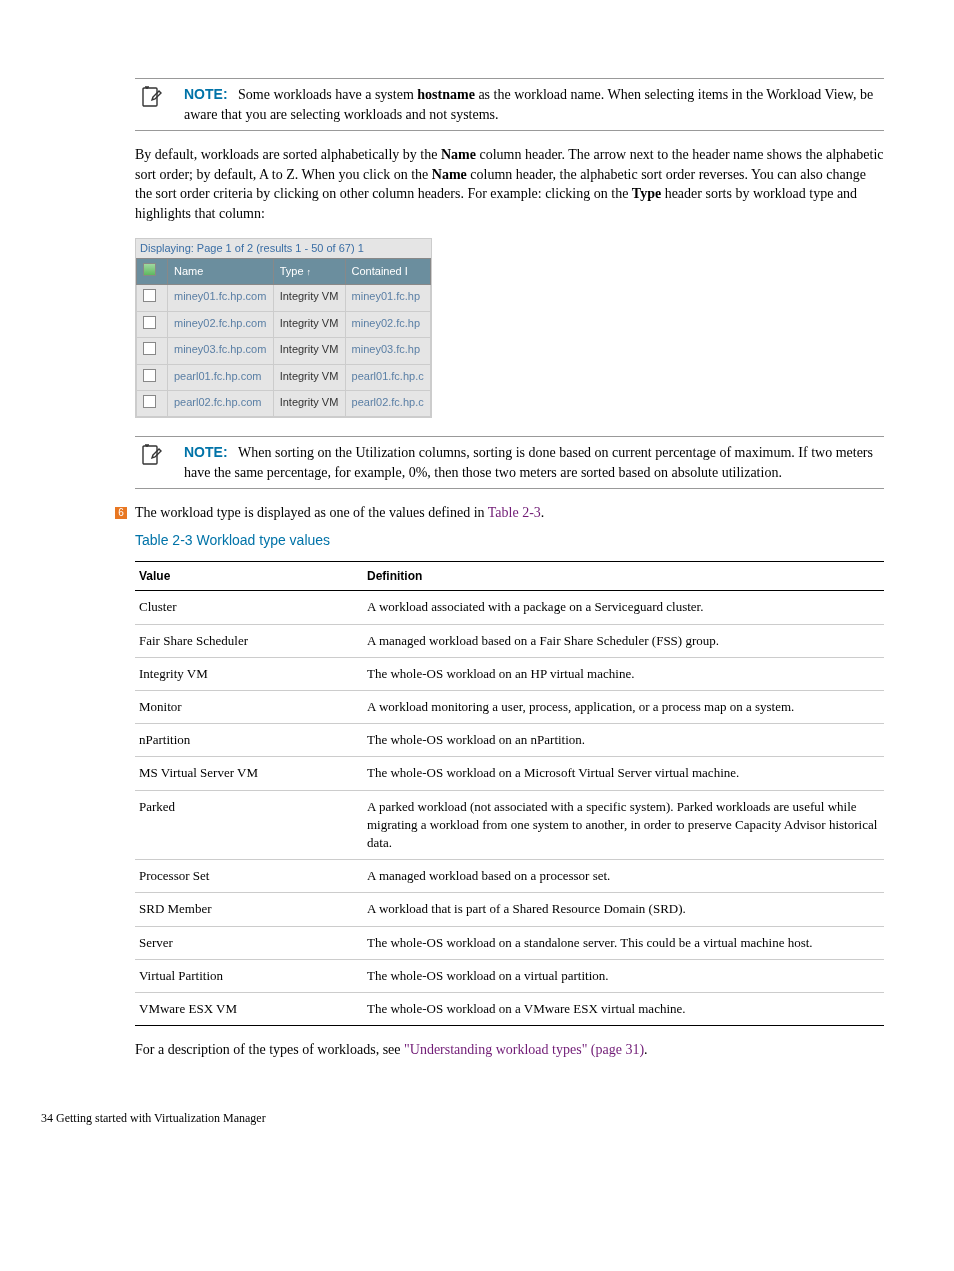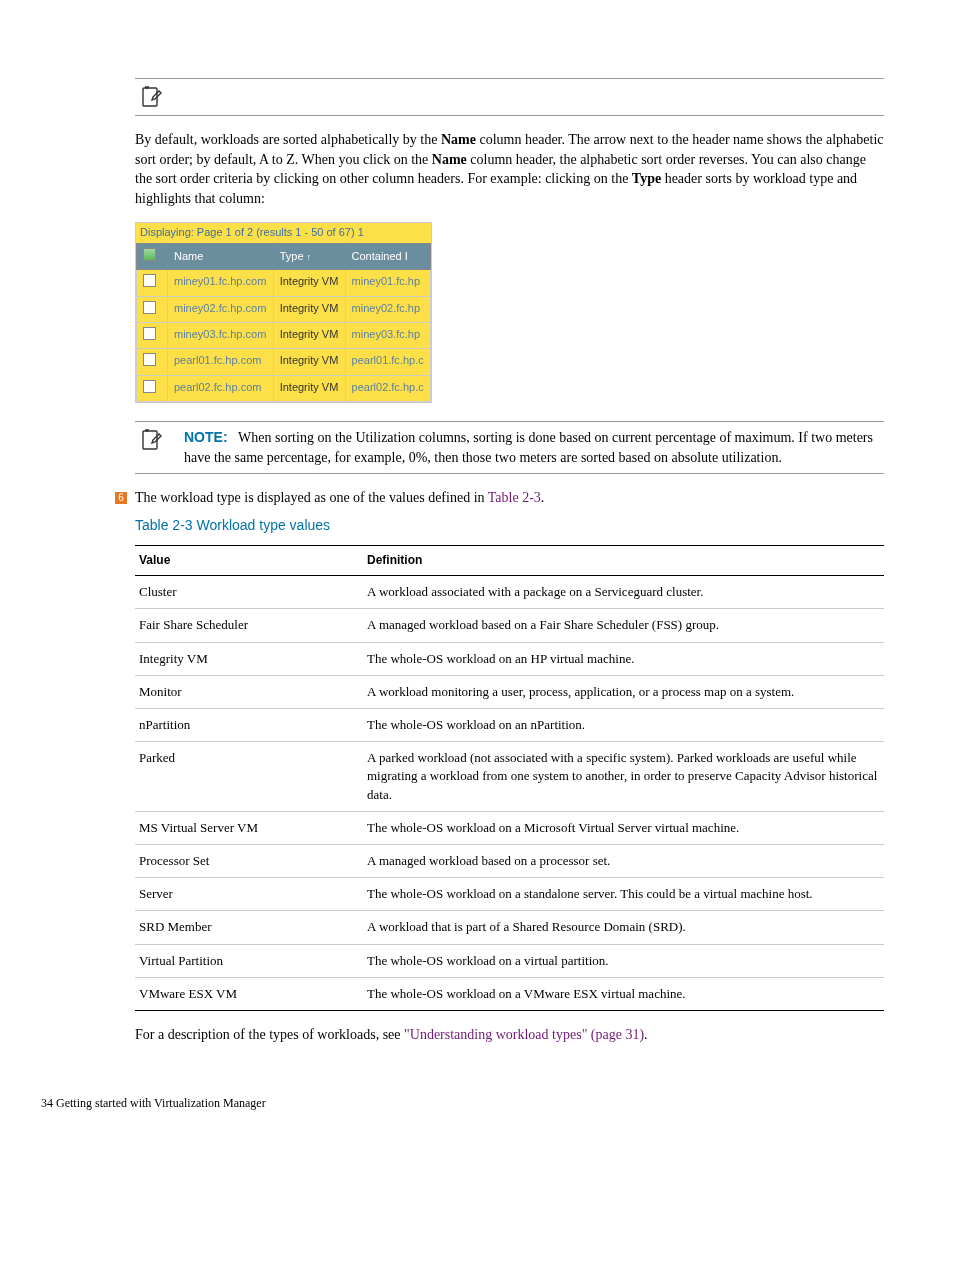--- a/index.html
+++ b/index.html
@@ -31,21 +31,21 @@
     .note-content { flex: 1; }
     .note-label { color: #0073a8; font-weight: bold; font-family: Arial, sans-serif; }
     .bold { font-weight: bold; }
     .para { margin: 0 0 14px 50px; }
     .screenshot-img {
       margin: 12px 0 18px 50px;
       border: 1px solid #ccc;
       width: 295px;
       font-family: Arial, sans-serif;
       font-size: 11px;
-      background: #fde047;
+      background: #e5e5e5;
     }
     .display-bar {
       color: #3a6ea5;
       padding: 2px 4px;
       font-size: 11px;
     }
     .sc-table { border-collapse: collapse; width: 100%; }
     .sc-table th {
       background: #6b8e9e;
       color: #fff;
@@ -133,20 +133,23 @@
 </head>
 <body>
 
 <div class="note-block">
   <div class="note-icon">
     <svg viewBox="0 0 24 24" fill="none" stroke="#333" stroke-width="1.4">
       <rect x="4" y="3" width="14" height="18" rx="1"></rect>
       <path d="M6 2 l4 0 M8 2 l0 2"></path>
       <path d="M14 12 l6 -6 l2 2 l-6 6 l-3 1 z"></path>
     </svg>
+  </div>
+  <div class="note-content">
+    <span class="note-label">NOTE:</span>&nbsp;&nbsp;&nbsp;<span>Some workloads have a system </span><span class="bold">hostname</span><span> as the workload name. When selecting items in the Workload View, be aware that you are selecting workloads and not systems.</span>
   </div>
 </div>
 
 <p class="para">
   <span>By default, workloads are sorted alphabetically by the </span><span class="bold">Name</span><span> column header. The arrow next to the header name shows the alphabetic sort order; by default, A to Z. When you click on the </span><span class="bold">Name</span><span> column header, the alphabetic sort order reverses. You can also change the sort order criteria by clicking on other column headers. For example: clicking on the </span><span class="bold">Type</span><span> header sorts by workload type and highlights that column:</span>
 </p>
 
 <div class="screenshot-img">
   <div class="display-bar">Displaying: Page 1 of 2 (results 1 - 50 of 67) 1</div>
   <table class="sc-table">
@@ -235,38 +238,38 @@
       </tr>
     <tr>
         <td>Monitor</td>
         <td>A workload monitoring a user, process, application, or a process map on a system.</td>
       </tr>
     <tr>
         <td>nPartition</td>
         <td>The whole-OS workload on an nPartition.</td>
       </tr>
     <tr>
+        <td>MS Virtual Server VM</td>
+        <td>The whole-OS workload on a Microsoft Virtual Server virtual machine.</td>
+      </tr>
+    <tr>
         <td>Parked</td>
         <td>A parked workload (not associated with a specific system). Parked workloads are useful while migrating a workload from one system to another, in order to preserve Capacity Advisor historical data.</td>
       </tr>
     <tr>
-        <td>MS Virtual Server VM</td>
-        <td>The whole-OS workload on a Microsoft Virtual Server virtual machine.</td>
-      </tr>
-    <tr>
         <td>Processor Set</td>
         <td>A managed workload based on a processor set.</td>
       </tr>
     <tr>
+        <td>SRD Member</td>
+        <td>A workload that is part of a Shared Resource Domain (SRD).</td>
+      </tr>
+    <tr>
         <td>Server</td>
         <td>The whole-OS workload on a standalone server. This could be a virtual machine host.</td>
-      </tr>
-    <tr>
-        <td>SRD Member</td>
-        <td>A workload that is part of a Shared Resource Domain (SRD).</td>
       </tr>
     <tr>
         <td>Virtual Partition</td>
         <td>The whole-OS workload on a virtual partition.</td>
       </tr>
     <tr>
         <td>VMware ESX VM</td>
         <td>The whole-OS workload on a VMware ESX virtual machine.</td>
       </tr>
   </tbody>

